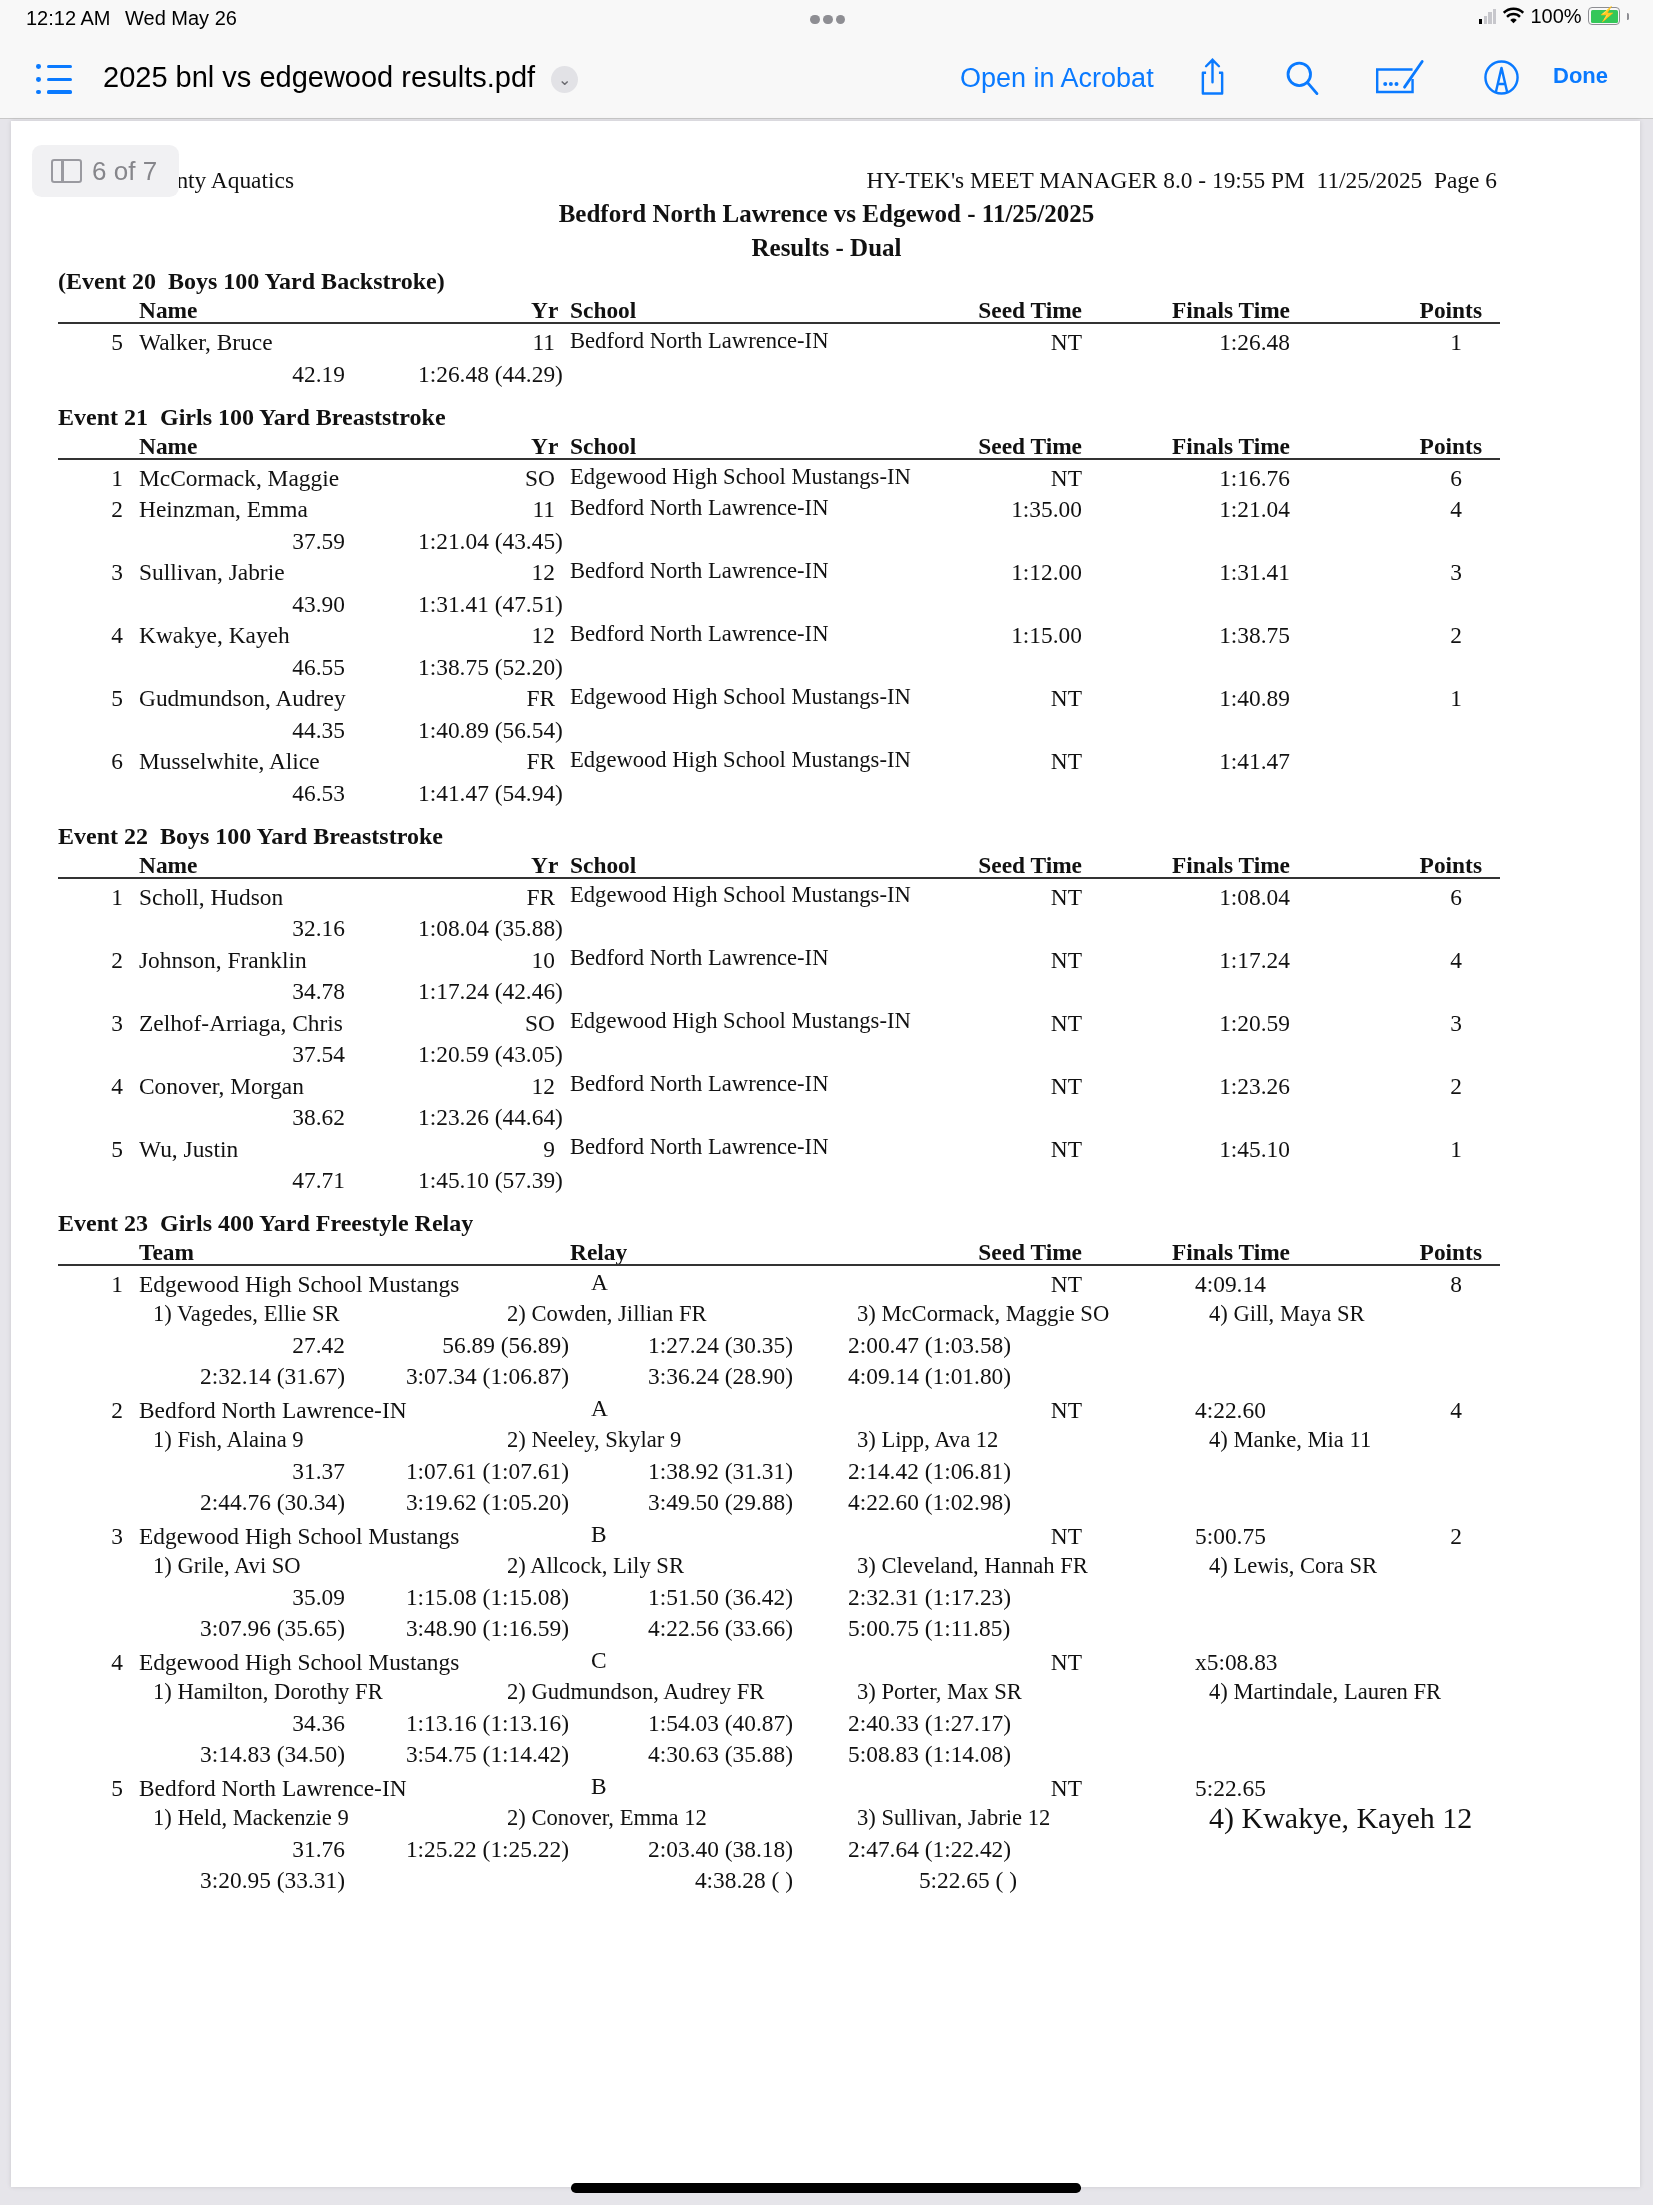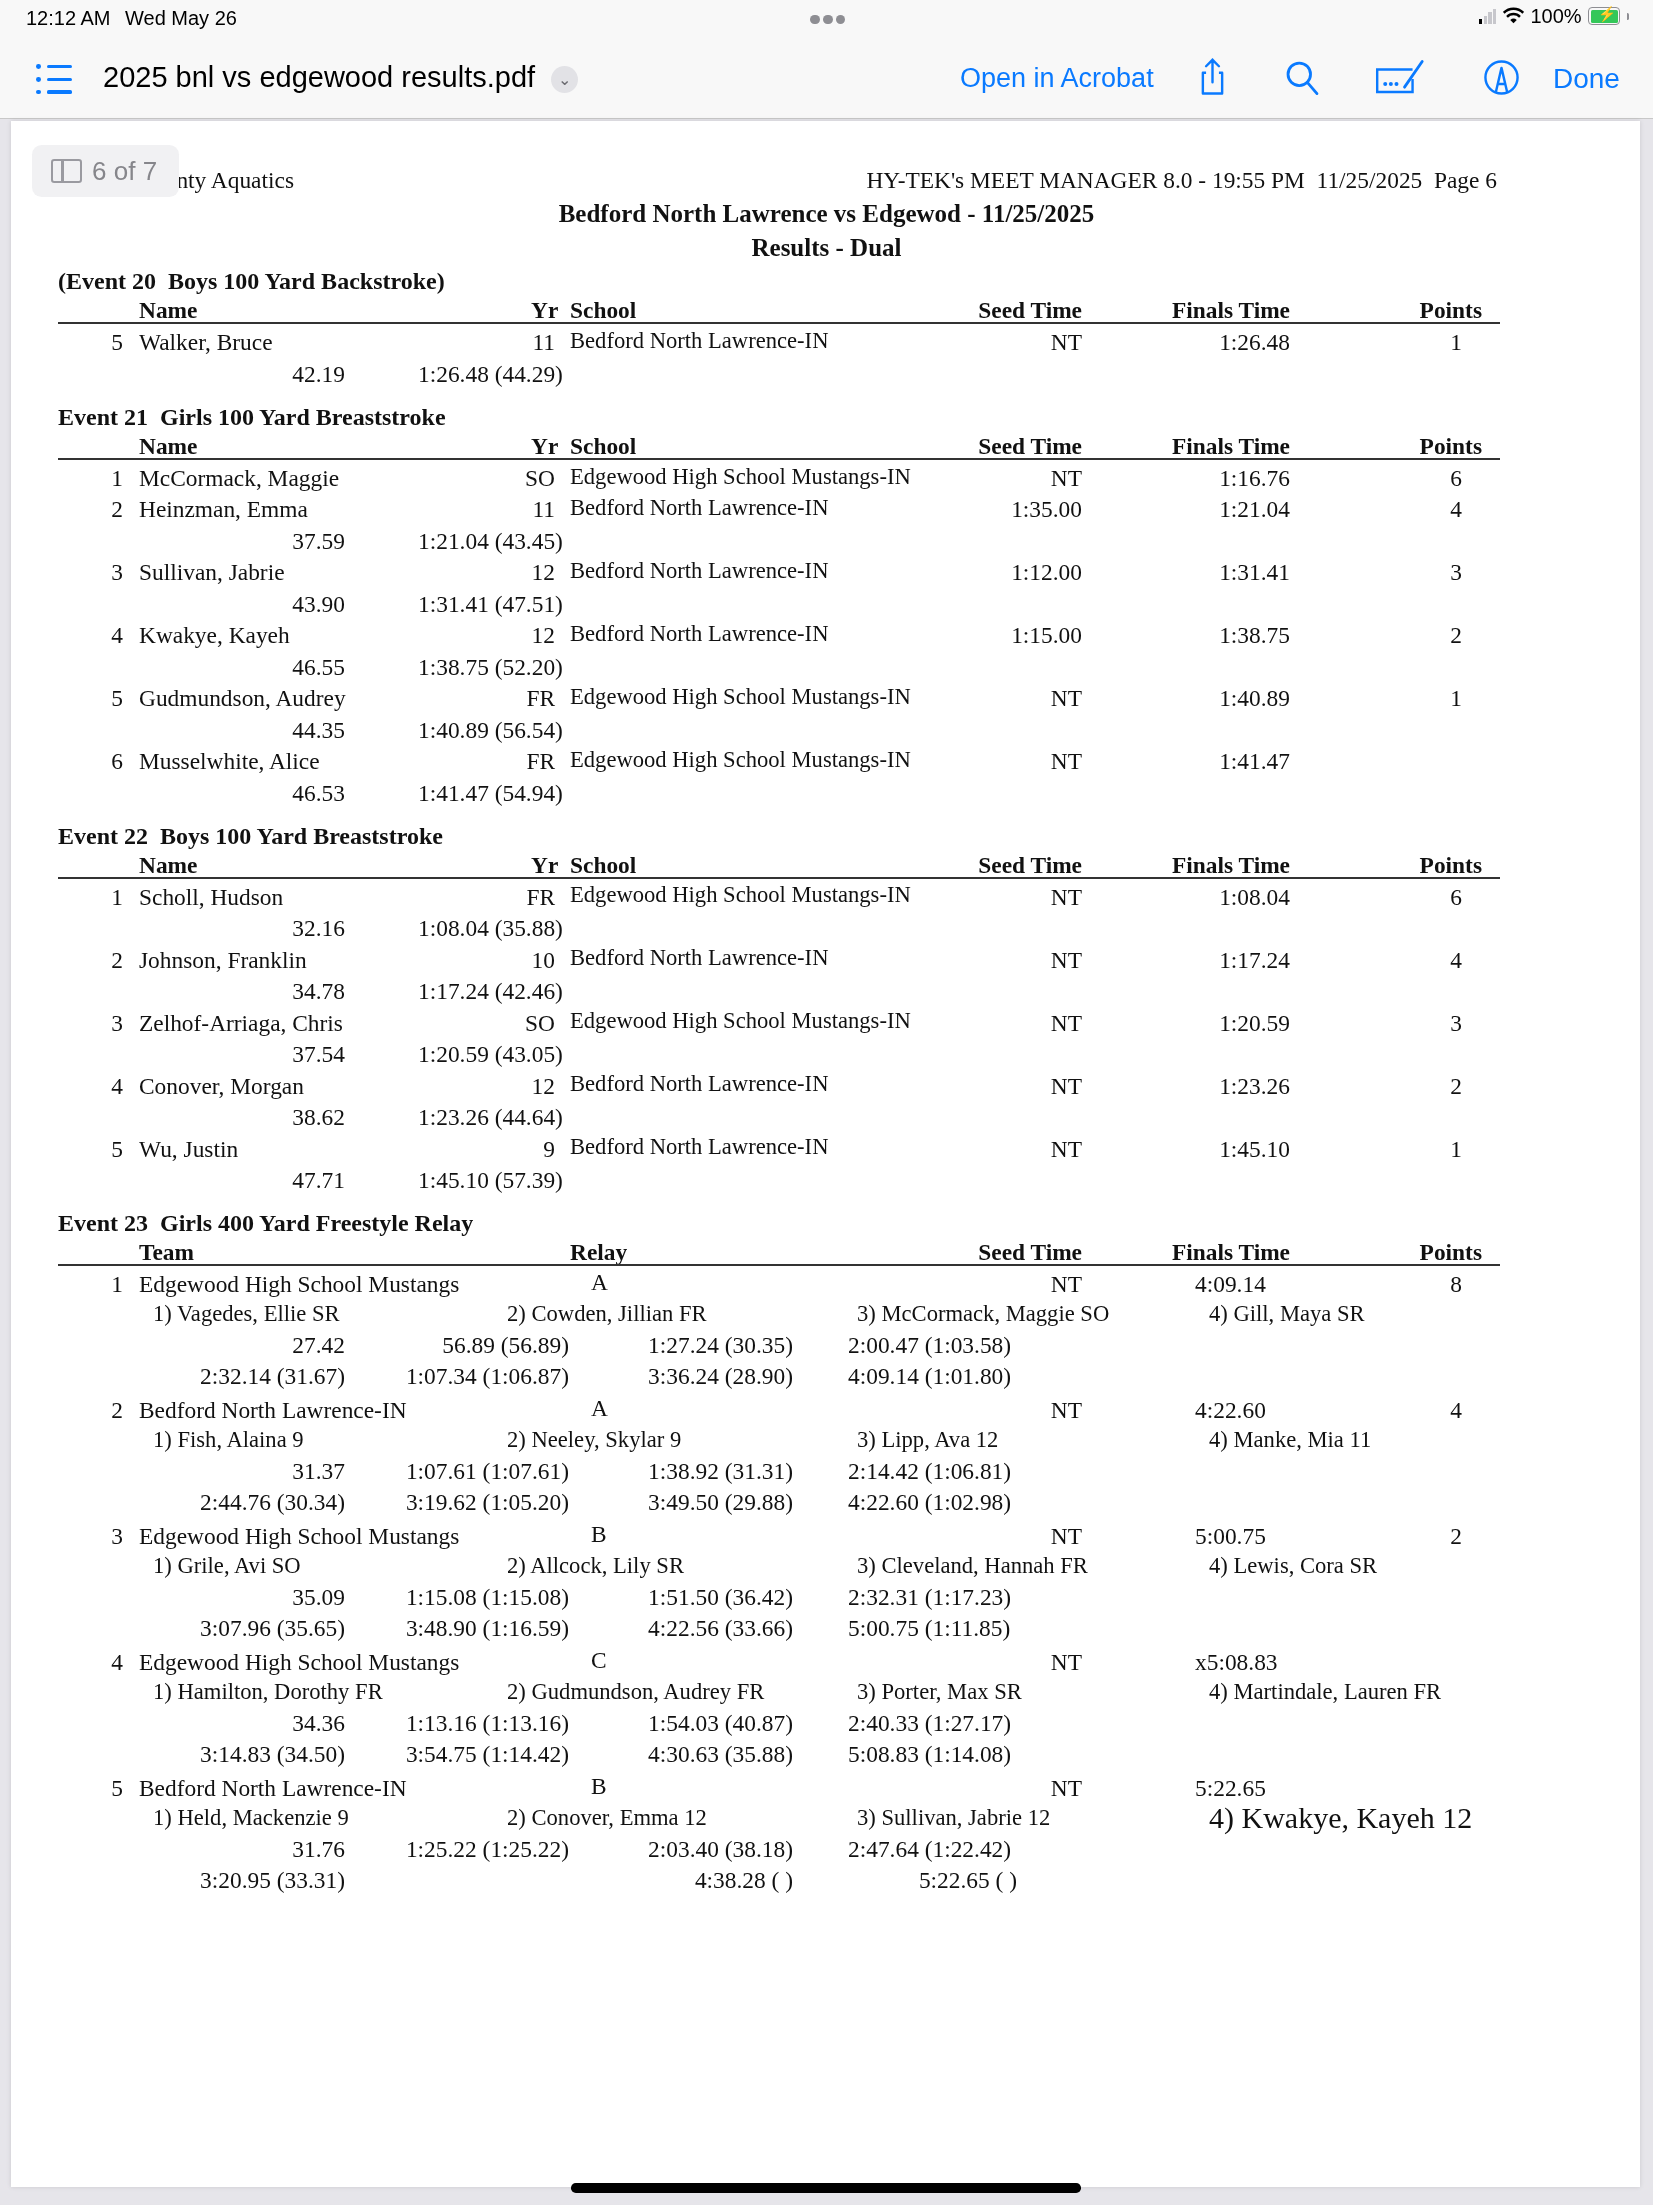--- a/index.html
+++ b/index.html
@@ -26,21 +26,21 @@
 
   .tb-list { position: absolute; left: 36px; top: 63px; width: 36px; height: 32px; }
   .tb-list i { position: absolute; left: 0; width: 36px; height: 3.2px; }
   .tb-list i::before { content: ""; position: absolute; left: 0; top: -0.8px; width: 4.8px; height: 4.8px; border-radius: 50%; background: #0a7aff; }
   .tb-list i::after { content: ""; position: absolute; left: 10.5px; top: 0; width: 25px; height: 3.2px; border-radius: 1.6px; background: #0a7aff; }
   .doc-title { position: absolute; left: 103px; top: 61px; font-size: 29px; color: #000; }
   .title-chevron { position: absolute; left: 551px; top: 66px; width: 27.4px; height: 27.4px; border-radius: 50%; background: #e2e2e6; color: #6b6b70; font-size: 16px; text-align: center; line-height: 27.4px; }
 
   .open-acrobat { position: absolute; left: 960px; top: 63px; font-size: 27px; color: #0a7aff; }
   .tb-icon { position: absolute; top: 55px; width: 45px; height: 45px; }
-  .done { position: absolute; left: 1553px; top: 63px; font-size: 28px; font-weight: normal; color: #0a7aff; }
+  .done { position: absolute; left: 1553px; top: 63px; font-size: 22px; font-weight: bold; color: #0a7aff; }
 
   
   .page { position: absolute; left: 11.3px; top: 121px; width: 1629px; height: 2066px; background: #fff; box-shadow: 0 0 4.8px rgba(0,0,0,0.12); }
   .pg-indicator { position: absolute; left: 32px; top: 145px; width: 147px; height: 52px; background: #f1f1f3; border-radius: 9.7px; display: flex; align-items: center; padding-left: 19.4px; gap: 9.7px; color: #86868b; font-size: 26px; z-index: 3; }
   .pg-indicator .sb { width: 31px; height: 24px; border: 2.4px solid #9a9aa0; border-radius: 3.2px; position: relative; }
   .pg-indicator .sb::after { content: ""; position: absolute; left: 8px; top: 0; width: 2.4px; height: 100%; background: #9a9aa0; }
 
   .doc { position: absolute; left: 0; top: 0; width: 1653px; font-family: "Liberation Serif", serif; color: #111; }
   .t { position: absolute; white-space: pre; font-size: 23.4px; line-height: 27.4px; }
   .b { font-weight: bold; }
@@ -269,21 +269,21 @@
     <span class="t r" style="left:1292px;width:170px;top:1271px">8</span>
     <span class="t " style="left:153px;top:1300px;font-size:22.6px">1) Vagedes, Ellie SR</span>
     <span class="t " style="left:507px;top:1300px;font-size:22.6px">2) Cowden, Jillian FR</span>
     <span class="t " style="left:857px;top:1300px;font-size:22.6px">3) McCormack, Maggie SO</span>
     <span class="t " style="left:1209px;top:1300px;font-size:22.6px">4) Gill, Maya SR</span>
     <span class="t r" style="left:103px;width:242px;top:1332px">27.42</span>
     <span class="t r" style="left:327px;width:242px;top:1332px">56.89 (56.89)</span>
     <span class="t r" style="left:551px;width:242px;top:1332px">1:27.24 (30.35)</span>
     <span class="t " style="left:848px;top:1332px">2:00.47 (1:03.58)</span>
     <span class="t r" style="left:103px;width:242px;top:1363px">2:32.14 (31.67)</span>
-    <span class="t r" style="left:327px;width:242px;top:1363px">1:07.34 (1:06.87)</span>
+    <span class="t r" style="left:327px;width:242px;top:1363px">3:07.34 (1:06.87)</span>
     <span class="t r" style="left:551px;width:242px;top:1363px">3:36.24 (28.90)</span>
     <span class="t " style="left:848px;top:1363px">4:09.14 (1:01.80)</span>
     <span class="t r" style="left:89px;width:34px;top:1397px">2</span>
     <span class="t " style="left:139px;top:1397px">Bedford North Lawrence-IN</span>
     <span class="t " style="left:591px;top:1395px">A</span>
     <span class="t r" style="left:888px;width:194px;top:1397px">NT</span>
     <span class="t " style="left:1195px;top:1397px">4:22.60</span>
     <span class="t r" style="left:1292px;width:170px;top:1397px">4</span>
     <span class="t " style="left:153px;top:1426px;font-size:22.6px">1) Fish, Alaina 9</span>
     <span class="t " style="left:507px;top:1426px;font-size:22.6px">2) Neeley, Skylar 9</span>

